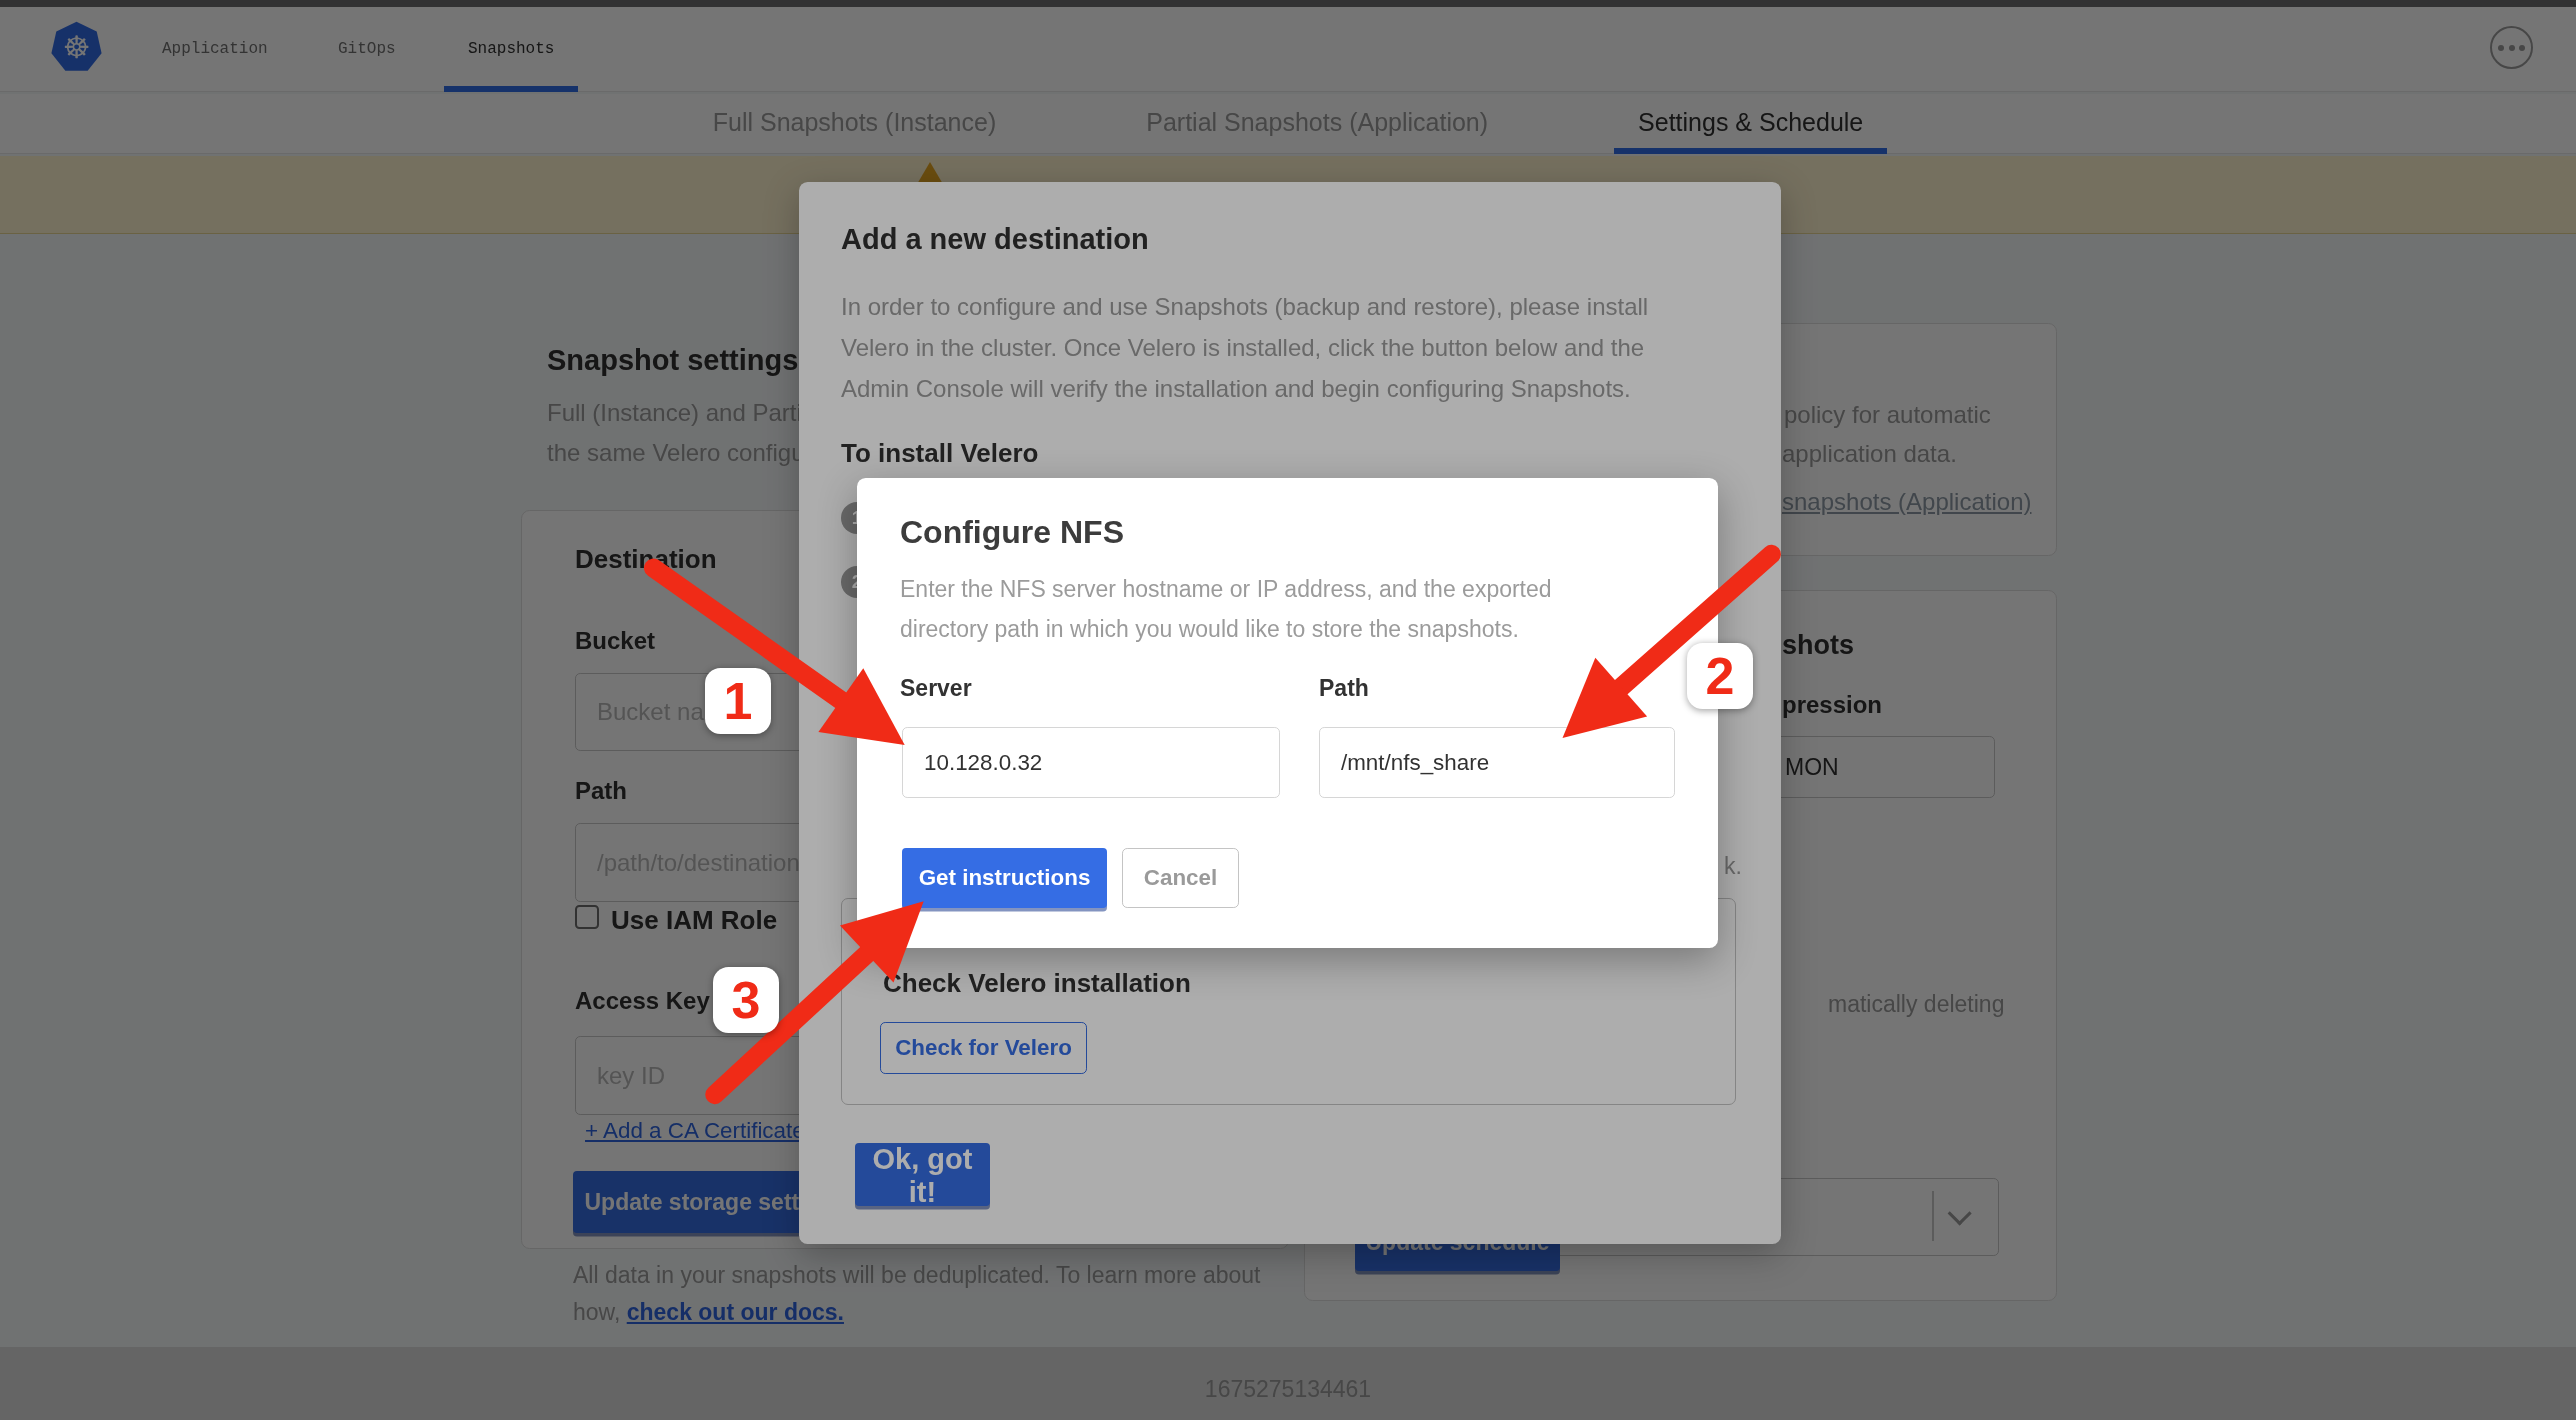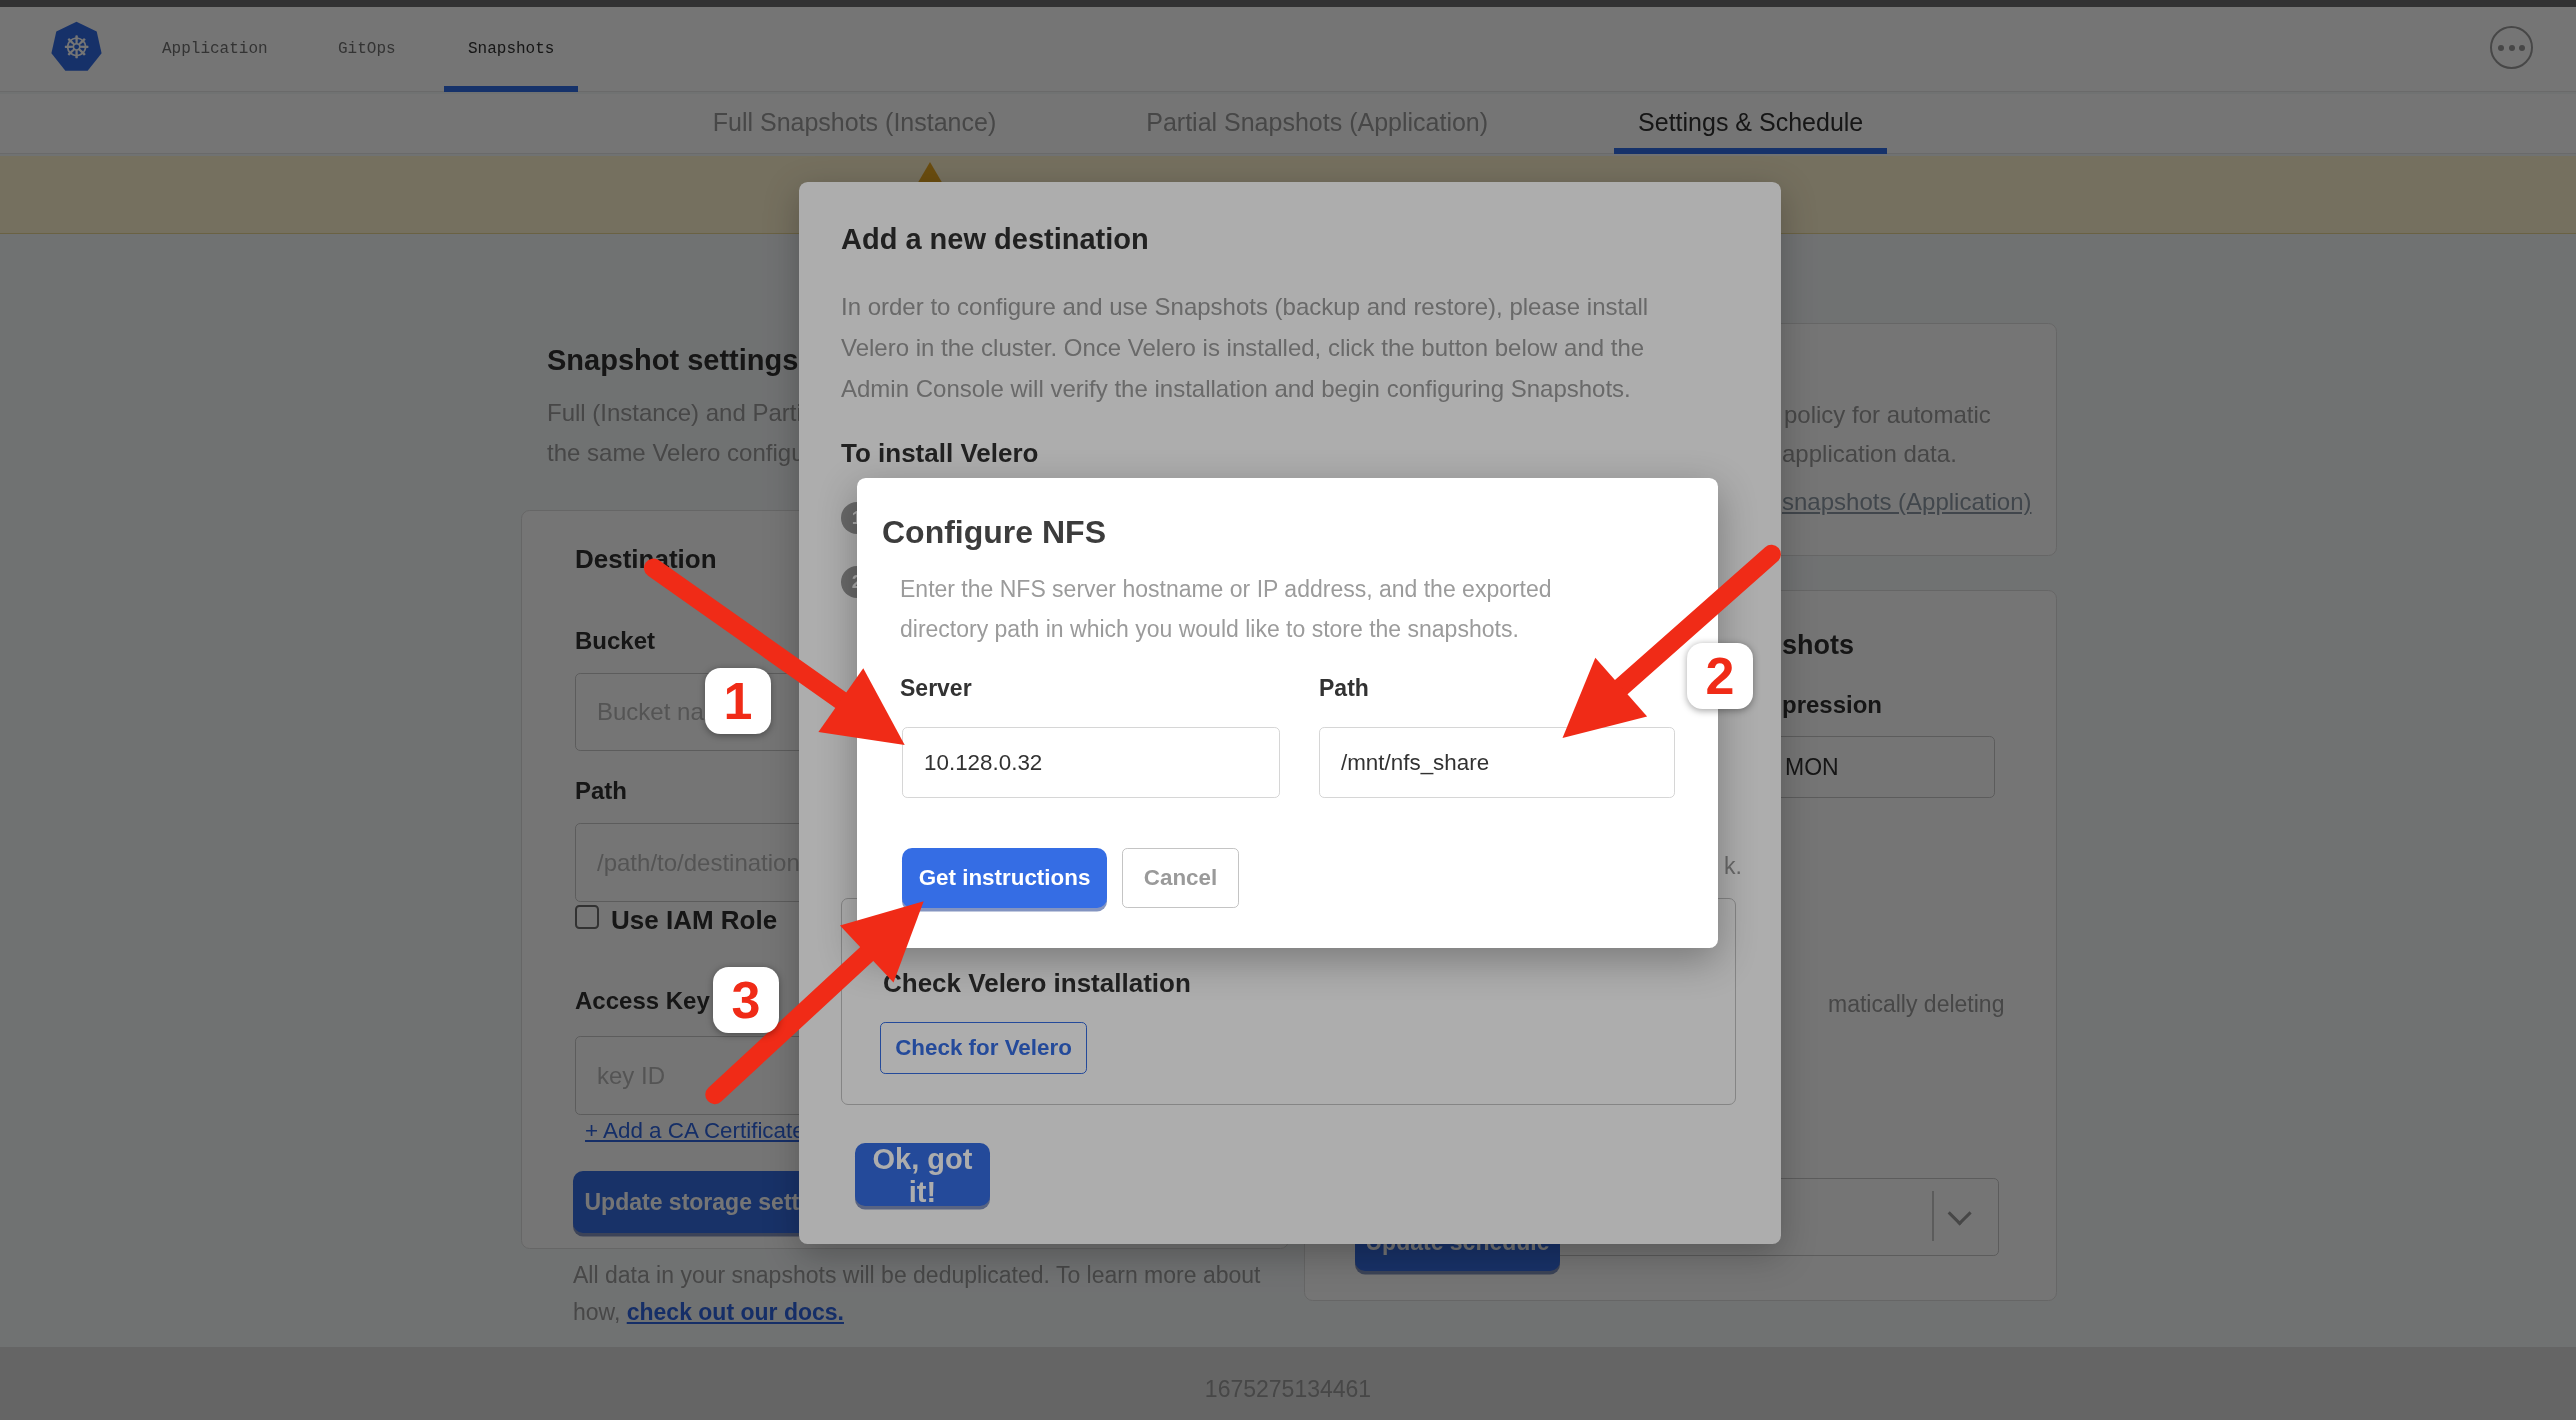--- a/index.html
+++ b/index.html
@@ -43,21 +43,21 @@
 
   .h-title{font-size:29px;font-weight:bold;color:#323232;}
   .txt-gray{font-size:24px;color:#9b9b9b;}
   .lbl{font-size:24px;font-weight:bold;color:#323232;}
 
   .card{position:absolute;background:#fff;border:0.9px solid #dfdfdf;border-radius:8.6px;}
   .input-box{position:absolute;background:#fff;border:0.9px solid #c9c9c9;border-radius:5.2px;}
   .input-box input{width:100%;height:100%;border:none;outline:none;background:transparent;font-family:inherit;font-size:24px;color:#323232;padding:0 21px;border-radius:5.2px;}
   .input-box input::placeholder{color:#b9b9b9;}
 
-  .btn-blue{position:absolute;background:var(--primary-blue);color:#fff;font-weight:bold;border:none;border-radius:10px;font-family:inherit;cursor:pointer;box-shadow:0 3.5px 0 rgba(30,60,140,.55);}
+  .btn-blue{position:absolute;background:var(--primary-blue);color:#fff;font-weight:bold;border:none;border-radius:4px;font-family:inherit;cursor:pointer;box-shadow:0 3.5px 0 rgba(30,60,140,.55);}
   .btn-outline{position:absolute;background:#fff;border:0.9px solid var(--primary-blue);color:var(--primary-blue);font-weight:bold;border-radius:5.2px;font-family:inherit;cursor:pointer;}
   .link{color:var(--link-blue);text-decoration:underline;cursor:pointer;}
 
   .checkbox{position:absolute;width:24px;height:24px;border:2.6px solid #6d6d6d;border-radius:4.3px;background:#fff;cursor:pointer;}
 
   .select-box{position:absolute;background:#fff;border:0.9px solid #c9c9c9;border-radius:5.2px;cursor:pointer;}
   .select-divider{position:absolute;width:1.7px;background:#c9c9c9;}
   .chevron{position:absolute;width:17.3px;height:17.3px;border-right:3.5px solid #9b9b9b;border-bottom:3.5px solid #9b9b9b;transform:rotate(45deg);}
 
   
@@ -192,21 +192,21 @@
         <button class="btn-outline" style="position:relative;width:207px;height:52px;font-size:22.4px;">Check for Velero</button>
       </div>
     </div>
 
     <button class="btn-blue" style="left:56px;top:961px;width:135px;height:63px;font-size:29px;">Ok, got it!</button>
   </div>
 
   <div class="overlay2"></div>
 
   <div class="modal-nfs">
-    <div class="abs" style="left:25px;top:36px;font-size:32px;font-weight:bold;color:#3c3c3c;">Configure NFS</div>
+    <div class="abs" style="left:43px;top:36px;font-size:32px;font-weight:bold;color:#3c3c3c;">Configure NFS</div>
     <div class="abs txt-gray" style="left:43px;top:98px;font-size:23px;">Enter the NFS server hostname or IP address, and the exported</div>
     <div class="abs txt-gray" style="left:43px;top:138px;font-size:23px;">directory path in which you would like to store the snapshots.</div>
 
     <div class="abs lbl" style="left:43px;top:197px;font-size:23px;">Server</div>
     <div class="abs lbl" style="left:462px;top:197px;font-size:23px;">Path</div>
 
     <div class="input-box" style="left:45px;top:249px;width:378px;height:71px;border-color:#d6d6d6;">
       <input type="text" style="font-size: 22.4px;" value="10.128.0.32">
     </div>
     <div class="input-box" style="left:462px;top:249px;width:356px;height:71px;border-color:#d6d6d6;">

